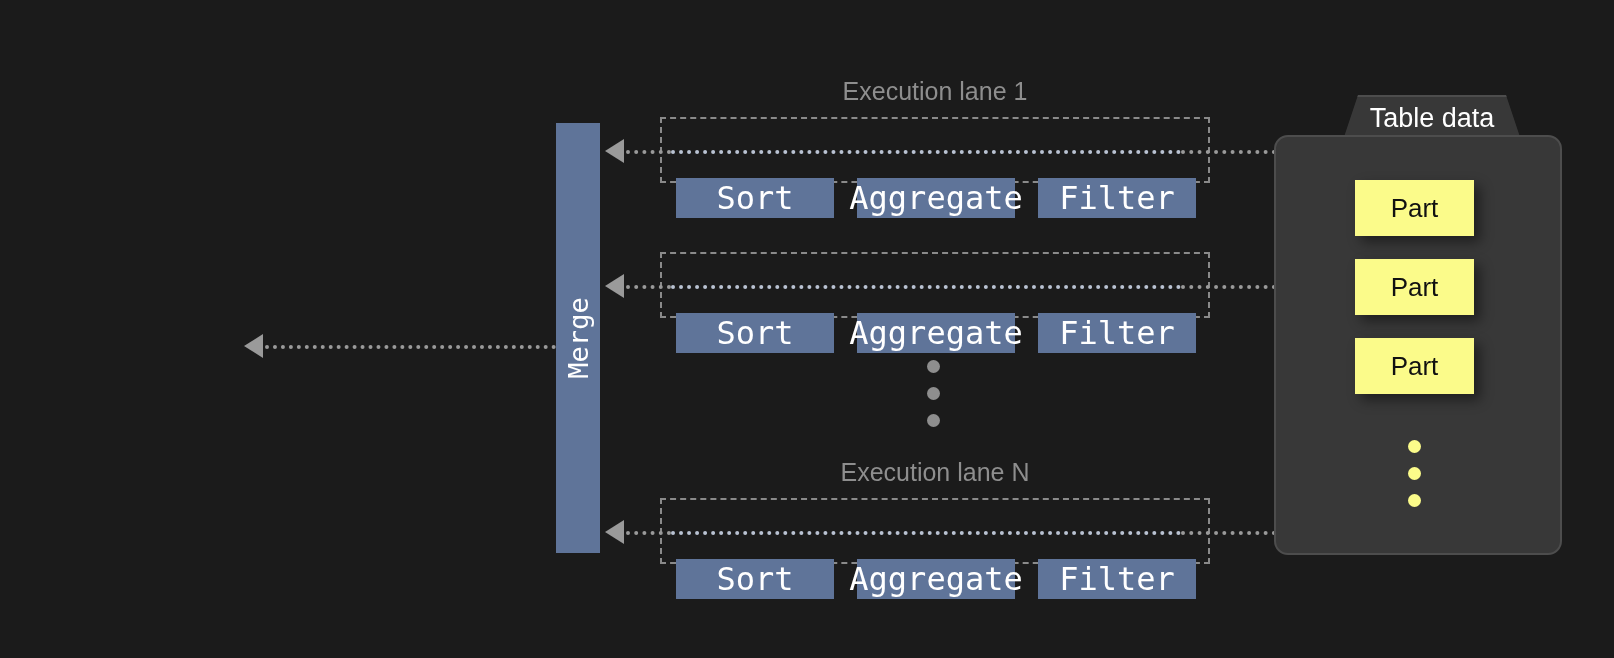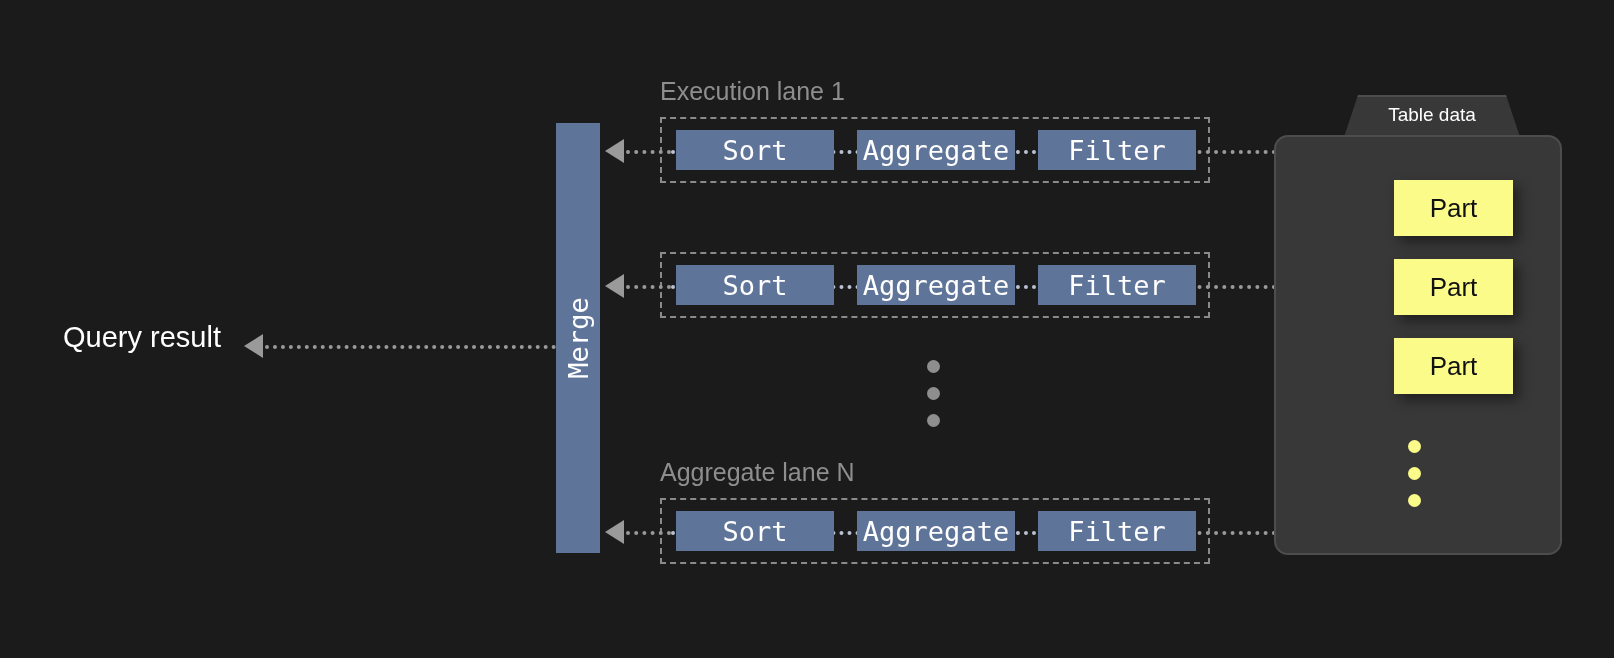--- a/index.html
+++ b/index.html
@@ -15,27 +15,28 @@
     overflow: hidden;
     font-family: "Liberation Sans", sans-serif;
   }
 
   
   .op-box {
     position: absolute;
     background: #5f7499;
     color: #ffffff;
     font-family: "DejaVu Sans Mono", "Liberation Mono", monospace;
-    font-size: 27px;
+    font-size: 32px;
     line-height: 1;
     display: flex;
     align-items: center;
     justify-content: center;
     letter-spacing: 0px;
     z-index: 5;
+    margin-top: 48px;
   }
 
   
   .merge-bar {
     position: absolute;
     left: 556px;
     top: 123px;
     width: 44px;
     height: 430px;
     background: #5f7499;
@@ -81,20 +82,21 @@
     border: 2px dashed #8a8a8a;
     box-sizing: border-box;
     z-index: 1;
   }
   .lane-title {
     position: absolute;
     color: #8e8e8e;
     font-size: 25px;
     line-height: 1;
     white-space: nowrap;
+    text-align: center;
     z-index: 3;
   }
 
   
   .vdot {
     position: absolute;
     width: 13px;
     height: 13px;
     border-radius: 50%;
     background: #8e8e8e;
@@ -136,56 +138,54 @@
     clip-path: polygon(16px 0, calc(100% - 16px) 0, 100% 100%, 0 100%);
     z-index: 2;
   }
   #table-data-tab-label {
     position: absolute;
     left: 1342px;
     top: 105px;
     width: 180px;
     text-align: center;
     color: #ffffff;
-    font-size: 19px;
+    font-size: 27px;
     line-height: 1;
     z-index: 9;
     white-space: nowrap;
   }
   .part-box {
     position: absolute;
     width: 119px;
     height: 56px;
     background: #fbfb8a;
     color: #111111;
     font-size: 26px;
     display: flex;
     align-items: center;
     justify-content: center;
     box-shadow: 6px 6px 12px rgba(0,0,0,0.45);
     z-index: 8;
-    margin-left: 39px;
   }
 
   
   .plain-label {
     position: absolute;
     color: #ffffff;
     font-size: 29px;
     line-height: 1;
     white-space: nowrap;
     z-index: 5;
   }
 </style>
 </head>
 <body>
 
 <div id="canvas">
 
-  <div class="plain-label" style="left:63px; top:323px;">Query result</div>
 
   <div class="arrow-left" style="left:244px; top:334px;"></div>
 
   <div class="dotline" style="left:265px; top:345px; width:291px;"></div>
 
 
   <div class="merge-bar">
     <span class="merge-label">Merge</span>
   </div>
 
@@ -212,21 +212,21 @@
   <div class="dotline" style="left:1181px; top:285px; width:95px;"></div>
 
   <div class="op-box" style="left:676px; top:265px; width:158px; height:40px;">Sort</div>
   <div class="op-box" style="left:857px; top:265px; width:158px; height:40px;">Aggregate</div>
   <div class="op-box" style="left:1038px; top:265px; width:158px; height:40px;">Filter</div>
 
   <div class="vdot" style="left:927px; top:360px;"></div>
   <div class="vdot" style="left:927px; top:387px;"></div>
   <div class="vdot" style="left:927px; top:414px;"></div>
 
-  <div class="lane-title" style="left:660px; top:460px; width:550px;">Aggregate lane N</div>
+  <div class="lane-title" style="left:660px; top:460px; width:550px;">Execution lane N</div>
 
   <div class="lane-rect" style="left:660px; top:498px; width:550px; height:66px;"></div>
 
   <div class="arrow-left" style="left:605px; top:520px;"></div>
   <div class="dotline" style="left:626px; top:531px; width:45px;"></div>
   <div class="dotline faint" style="left:671px; top:531px; width:510px;"></div>
   <div class="dotline" style="left:1181px; top:531px; width:95px;"></div>
 
   <div class="op-box" style="left:676px; top:511px; width:158px; height:40px;">Sort</div>
   <div class="op-box" style="left:857px; top:511px; width:158px; height:40px;">Aggregate</div>

